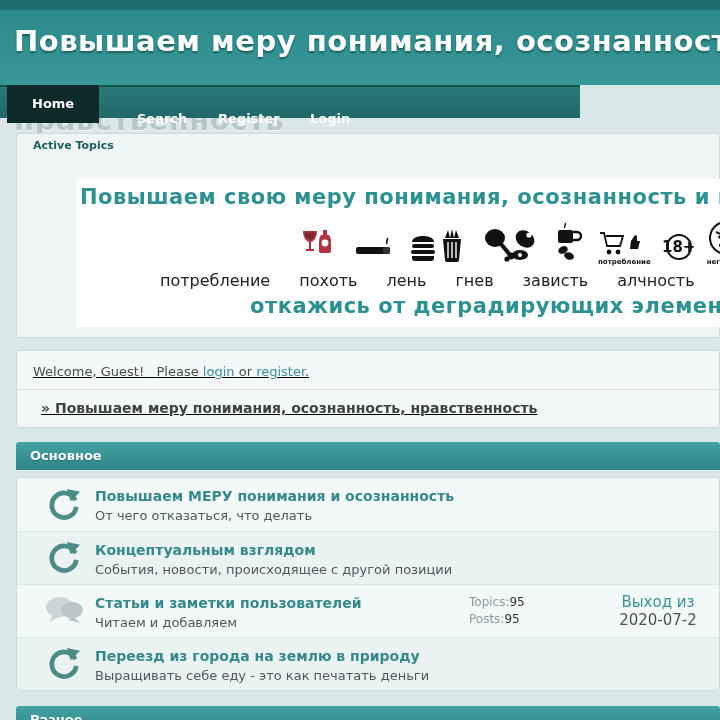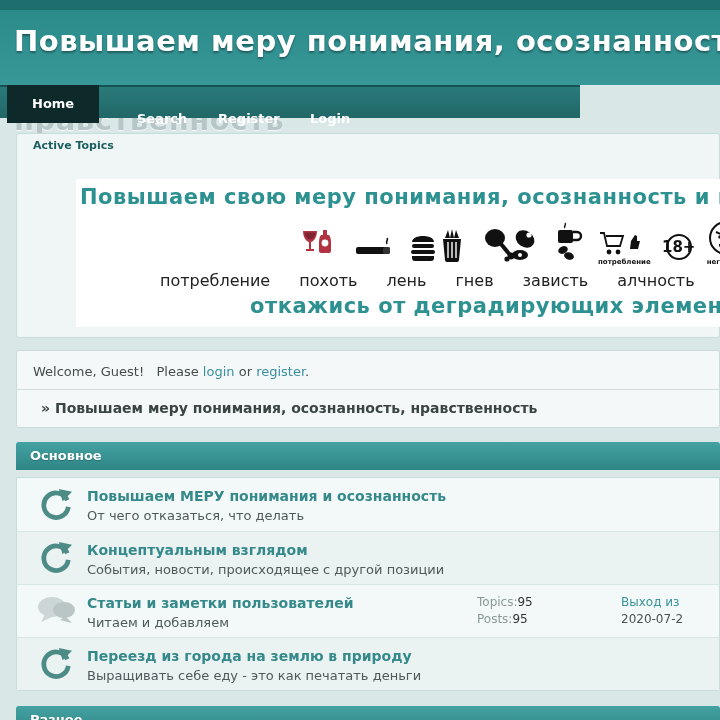--- a/index.html
+++ b/index.html
@@ -70,21 +70,21 @@
   }
   .banner-labels {
     position:absolute; left:84px; top:92px; display:flex; gap:29px; white-space:nowrap;
     font-size:16px; color:#222;
   }
   .banner-bottom {
     position:absolute; left:0; top:115px; width:100%; text-align:center; white-space:nowrap;
     font-size:21px; font-weight:bold; color:#2e9191; letter-spacing:.5px;
   }
   
-  .panel-welcome { top:350px; height:78px; background:#f4f8f8; }
+  .panel-welcome { top:350px; height:78px; background:#f4f8f8;text-decoration:underline; }
   .welcome-line {
     padding:13px 16px 10px 16px; font-size:13px; color:#444c4c;
     border-bottom:1px solid #cfdddd;
   }
   .welcome-line a { color:#3a8f9f; text-decoration:none; cursor:pointer; }
   .breadcrumb { padding:10px 24px; font-size:14px; font-weight:bold; color:#3a4444; white-space:nowrap; }
   
   .cat-bar {
     position:absolute; left:16px; width:704px; height:28px; z-index:2;
     background:linear-gradient(180deg,#45a2a2,#2e8585);
@@ -93,35 +93,35 @@
     text-shadow:0 1px 1px rgba(0,0,0,.25);
   }
   .cat-main { top:442px; }
   .cat-misc { top:706px; }
   
   .forum-list {
     position:absolute; left:16px; top:477px; width:704px; z-index:2;
     border:1px solid #c9dcdc; border-radius:0 0 3px 3px;
   }
   .frow {
-    display:flex; align-items:center; min-height:53px; padding:6px 8px;
+    display:flex; align-items:center; min-height:53px; padding:6px 16px;
     border-top:1px solid #d9e6e6;
   }
   .frow:first-child { border-top:none; }
   .frow:nth-child(odd)  { background:#f3f8f8; }
   .frow:nth-child(even) { background:#eaf2f2; }
   .ficon { width:62px; display:flex; justify-content:center; flex:0 0 62px; }
   .ftext { flex:1 1 auto; min-width:0; }
   .ftitle { font-size:14px; font-weight:bold; color:#35898a; text-decoration:none; cursor:pointer; display:inline-block; }
   .fdesc  { font-size:13px; color:#4e5a5a; margin-top:3px; }
   .fstats { flex:0 0 112px; font-size:12px; }
   .fstats .srow { display:flex; justify-content:flex-start; line-height:17px; }
   .fstats .slabel { color:#8b9a9a; }
   .fstats .sval { color:#333; }
-  .flast { flex:0 0 90px; margin-left:32px; font-size:12px; white-space:nowrap; overflow:hidden; }
+  .flast { flex:0 0 90px; margin-left:32px; font-size:15px; white-space:nowrap; overflow:hidden;text-align:center; }
   .flast a { color:#3a9595; text-decoration:none; cursor:pointer; display:block; line-height:17px; }
   .flast .fdate { color:#4a5252; line-height:17px; }
 </style>
 </head>
 <body>
 
 <div class="topstrip"></div>
 <div class="masthead">
   <h1>Повышаем меру понимания, осознанность,</h1>
 </div>

